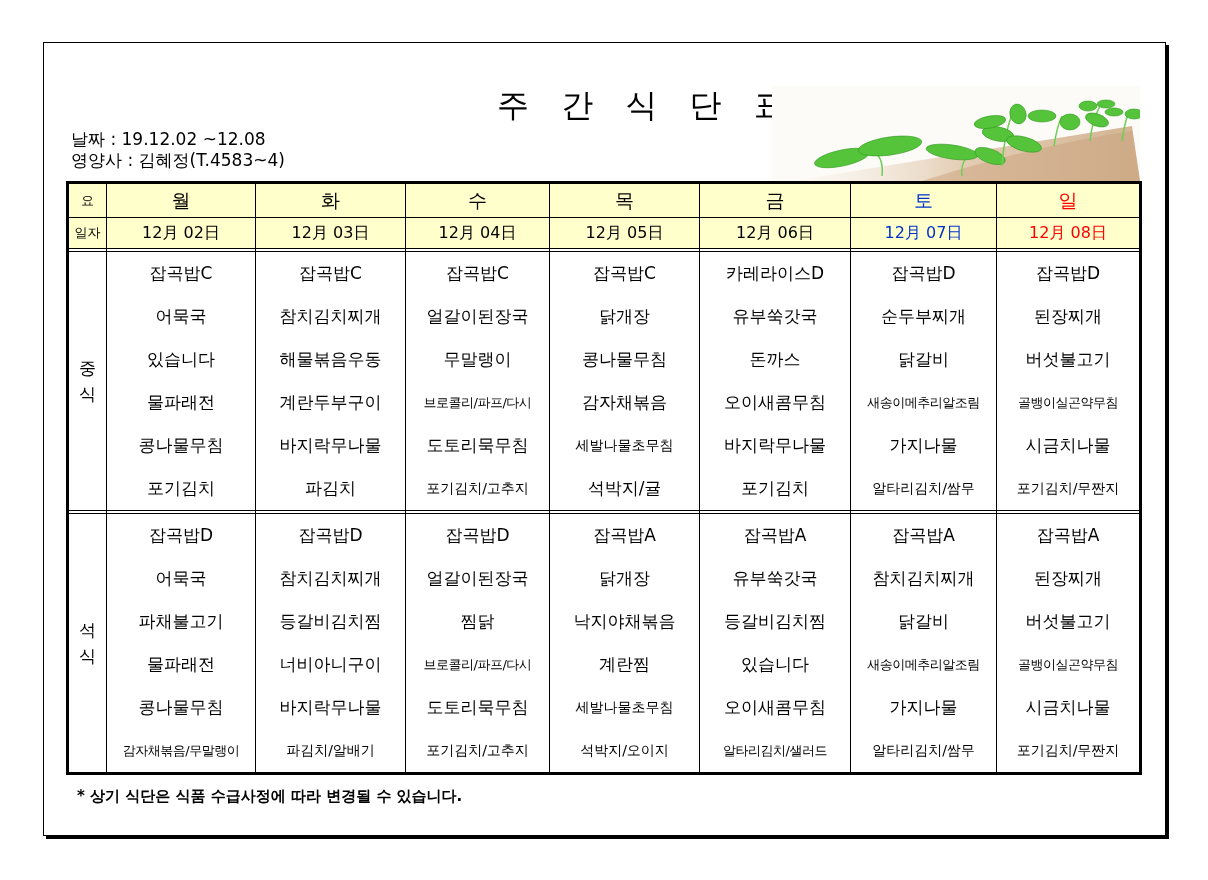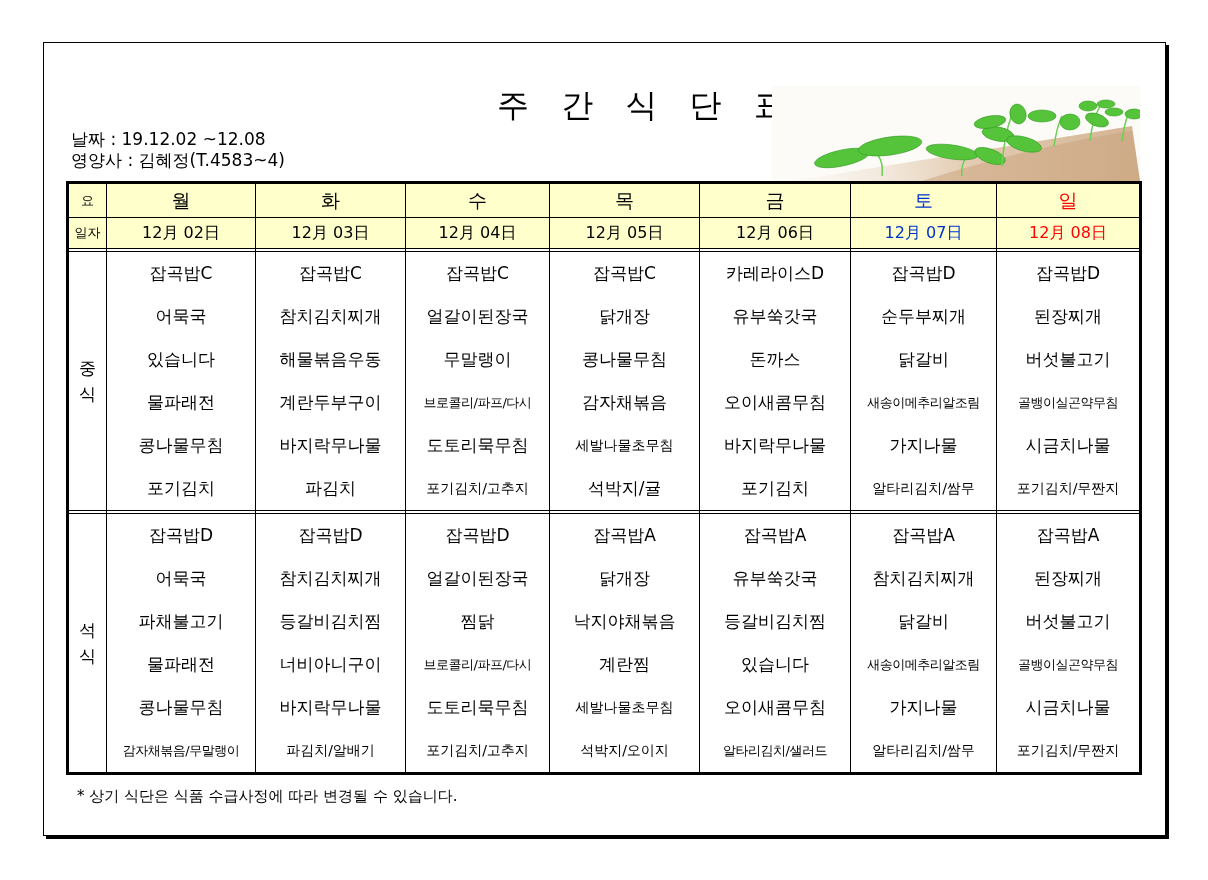--- a/index.html
+++ b/index.html
@@ -20,21 +20,21 @@
   tr.dow td { height:33px; font-size:19px; }
   tr.dates td { height:30px; font-size:16px; }
   tr.dates td.lbl, tr.dow td.lbl { font-size:13px; }
   tr.sep td { height:2px; border-top:1px solid #000; border-bottom:1px solid #000; background:#fff; padding:0; }
   tr.food td { height:43px; }
   td.meal-label { font-size:18px; line-height:26px; vertical-align:middle; }
   .sat { color:#0033cc; }
   .sun { color:#ff0000; }
   .small { font-size:13px !important; letter-spacing:-0.5px; }
   .small2 { font-size:14px !important; }
-  .note { position:absolute; left:77px; top:787px; font-size:15px; white-space:nowrap; }
+  .note { position:absolute; left:77px; top:787px; font-size:15px; white-space:nowrap;font-weight:bold; }
 </style>
 </head>
 <body>
 
 <div class="page"></div>
 
 <div class="title">주 간 식 단 표</div>
 <div class="meta date">날짜 : 19.12.02 ~12.08</div>
 <div class="meta dietitian">영양사 : 김혜정(T.4583~4)</div>
 

